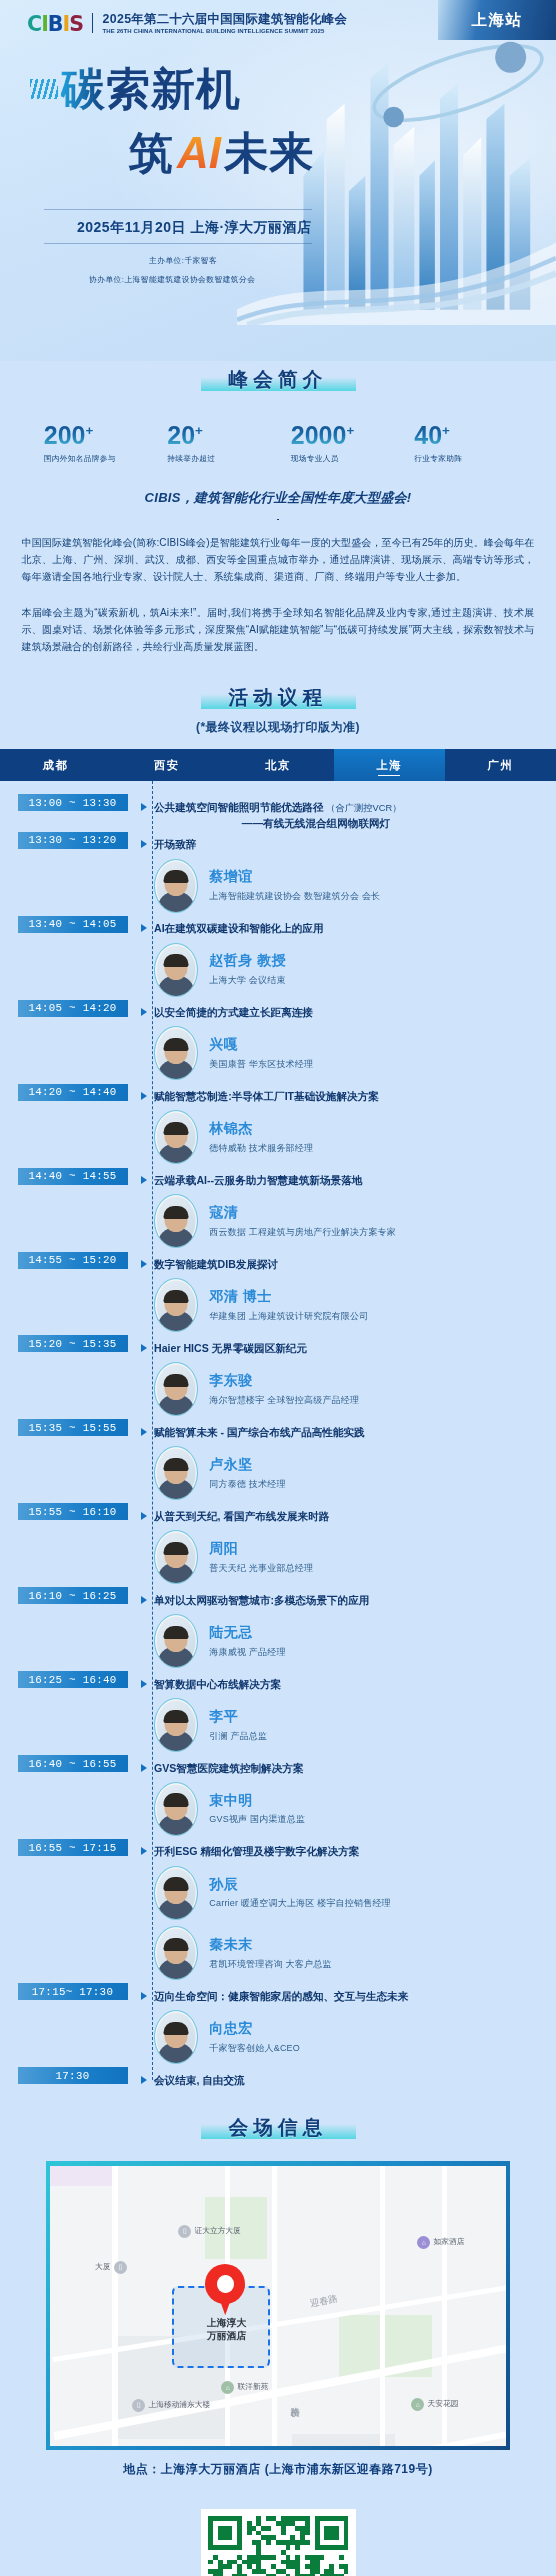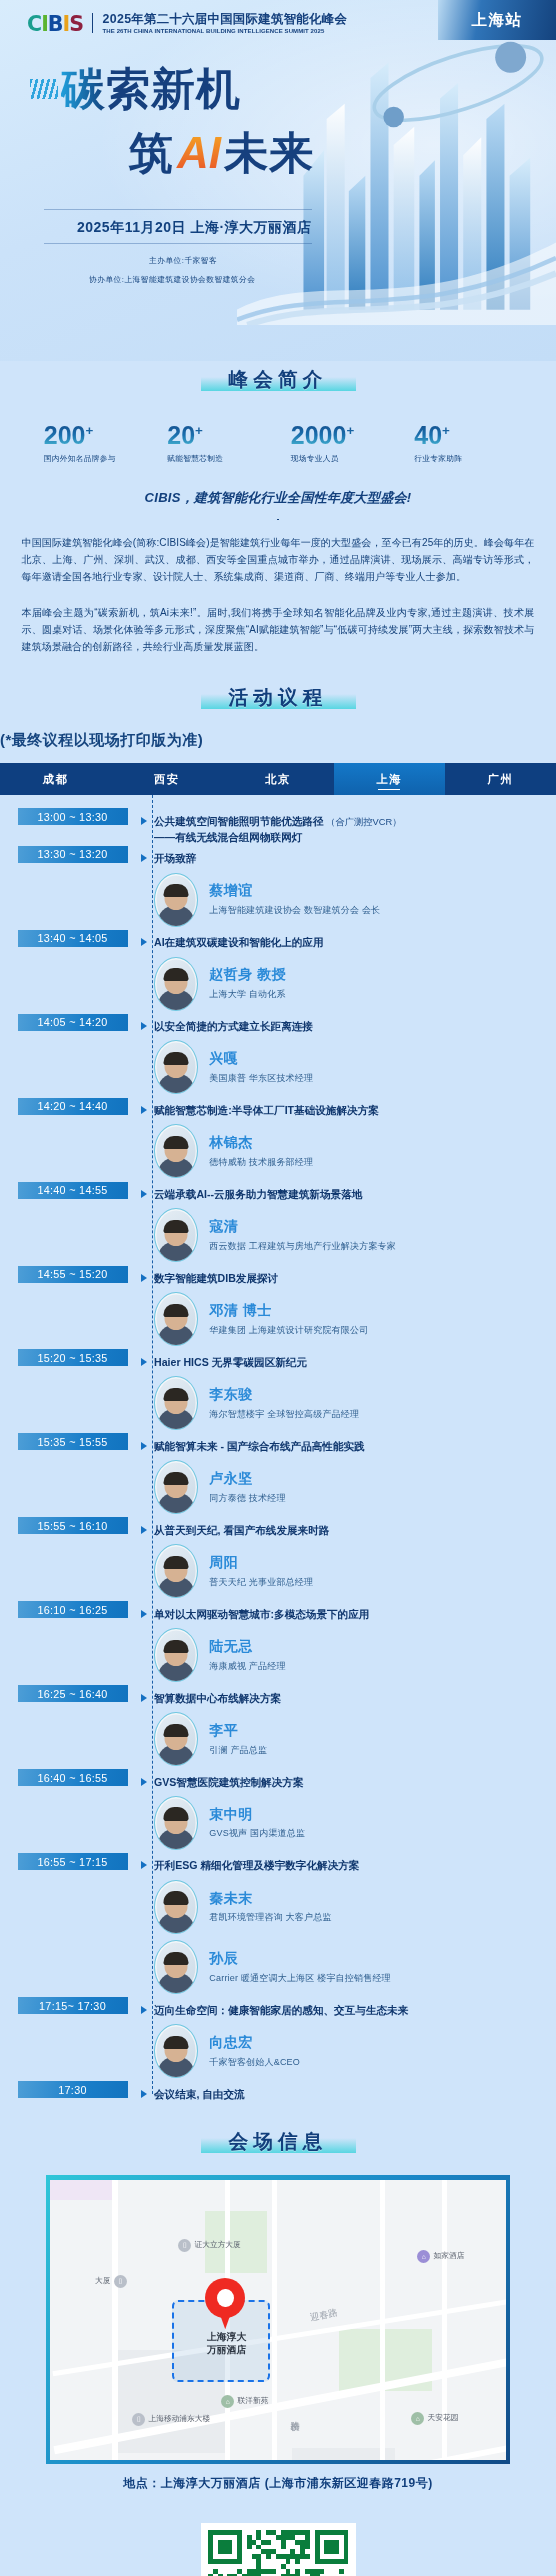--- a/index.html
+++ b/index.html
@@ -64,21 +64,21 @@
   
   .sec-title { position:relative; display:block; margin:0 auto; width:155px; text-align:center; }
   .sec-title .bar {
     position:absolute; left:0; right:0; bottom:2.1px; height:14.4px;
     background:linear-gradient(180deg,rgba(95,215,226,0) 0%,#58d6e2 100%);
   }
   .sec-title .txt {
     position:relative; font-size:19.6px; font-weight:bold; color:#123f7c; letter-spacing:5.2px;
     text-shadow:0 1px 0 rgba(255,255,255,.35);
   }
-  .sec-sub { font-size:15px; font-weight:bold; color:#16457f; margin-top:20px; letter-spacing:0.5px;}
+  .sec-sub { text-align:center; font-size:12px; font-weight:bold; color:#16457f; margin-top:8px; letter-spacing:0.5px;}
 
   
   .stats { display:flex; justify-content:space-around; padding:0 31px; margin-top:25px;}
   .stat { text-align:left; width:98px; }
   .stat-num {
     font-size:25px; font-weight:bold; line-height:26px;
     background:linear-gradient(180deg,#123f7c 0%,#1a6fae 55%,#4fc3d9 100%);
     -webkit-background-clip:text; background-clip:text; color:transparent;
   }
   .stat-num sup { font-size:13.4px; vertical-align:super; }
@@ -112,29 +112,29 @@
   .agenda { position:relative; padding:13.4px 0 5.2px 0; }
   .agenda::before{
     content:""; position:absolute; left:152px; top:0; bottom:13.4px; width:0;
     border-left:1px dashed #1b5fa8;
   }
   .row { display:flex; align-items:flex-start; min-height:18.5px; }
   .time-cell { width:128px; flex:0 0 128px; padding-left:17.5px; }
   .time-pill {
     width:110px; height:17px; display:flex; align-items:center; justify-content:center;
     background:linear-gradient(100deg,#4d9ed7 0%,#1a7ec9 60%,#1173bf 100%);
-    color:#fff; font-size:10.8px; letter-spacing:0.3px;
+    color:#fff; font-size:10.8px; letter-spacing:0.3px;font-family:Liberation Mono, monospace;
   }
   .topic-cell { flex:1; padding-left:26px; position:relative; padding-top:5.2px; }
   .tri {
     position:absolute; left:13.4px; top:8.2px; width:0; height:0;
     border-left:6.2px solid #1470c2; border-top:4.1px solid transparent; border-bottom:4.1px solid transparent;
   }
   .topic-title { font-size:10.6px; font-weight:bold; color:#10376e; line-height:15.5px; }
-  .topic-title .sub2 { display:block; text-align:left; padding-right:78px;}
+  .topic-title .sub2 { display:block; text-align:center; padding-right:78px;}
   .topic-note { font-size:9.3px; color:#1a4a86; font-weight:normal; }
 
   .spk { display:flex; align-items:center; gap:11.3px; margin:6.2px 0 3.1px 0; }
   .avatar {
     width:44px; height:54px; flex:0 0 44px; border-radius:50%/50%;
     background:linear-gradient(145deg,#e6eef5,#c9d9e6);
     border:1.5px solid #6fc7e0; box-shadow:0 0 0 1.5px rgba(255,255,255,.6) inset;
     position:relative; overflow:hidden;
   }
   .avatar .face{
@@ -286,21 +286,21 @@
       <div class="txt">峰会简介</div>
     </div>
 
     <div class="stats">
       <div class="stat">
         <div class="stat-num"><span>200</span><sup>+</sup></div>
         <div class="stat-lbl">国内外知名品牌参与</div>
       </div>
       <div class="stat">
         <div class="stat-num"><span>20</span><sup>+</sup></div>
-        <div class="stat-lbl">赋能智慧芯制造</div>
+        <div class="stat-lbl">持续举办超过</div>
       </div>
       <div class="stat">
         <div class="stat-num"><span>2000</span><sup>+</sup></div>
         <div class="stat-lbl">现场专业人员</div>
       </div>
       <div class="stat">
         <div class="stat-num"><span>40</span><sup>+</sup></div>
         <div class="stat-lbl">行业专家助阵</div>
       </div>
     </div>
@@ -374,21 +374,21 @@
             <div class="tri"></div>
             <div class="topic-title">AI在建筑双碳建设和智能化上的应用</div>
             <div class="spk">
               <div class="avatar">
                 <div class="body"></div>
                 <div class="face"></div>
                 <div class="hair"></div>
               </div>
               <div class="spk-info">
                 <div class="spk-name">赵哲身 教授</div>
-                <div class="spk-role">上海大学 自动化系</div>
+                <div class="spk-role">上海大学 会议结束</div>
               </div>
             </div>
           </div>
         </div>
         <div class="row">
           <div class="time-cell">
             <div class="time-pill">14:05 ~ 14:20</div>
           </div>
           <div class="topic-cell">
             <div class="tri"></div>
@@ -593,33 +593,33 @@
           <div class="topic-cell">
             <div class="tri"></div>
             <div class="topic-title">开利ESG 精细化管理及楼宇数字化解决方案</div>
             <div class="spk">
               <div class="avatar">
                 <div class="body"></div>
                 <div class="face"></div>
                 <div class="hair"></div>
               </div>
               <div class="spk-info">
+                <div class="spk-name">孙辰</div>
+                <div class="spk-role">Carrier 暖通空调大上海区 楼宇自控销售经理</div>
+              </div>
+            </div>
+            <div class="spk">
+              <div class="avatar">
+                <div class="body"></div>
+                <div class="face"></div>
+                <div class="hair"></div>
+              </div>
+              <div class="spk-info">
                 <div class="spk-name">秦未末</div>
                 <div class="spk-role">君凯环境管理咨询  大客户总监</div>
-              </div>
-            </div>
-            <div class="spk">
-              <div class="avatar">
-                <div class="body"></div>
-                <div class="face"></div>
-                <div class="hair"></div>
-              </div>
-              <div class="spk-info">
-                <div class="spk-name">孙辰</div>
-                <div class="spk-role">Carrier 暖通空调大上海区 楼宇自控销售经理</div>
               </div>
             </div>
           </div>
         </div>
         <div class="row">
           <div class="time-cell">
             <div class="time-pill">17:15~ 17:30</div>
           </div>
           <div class="topic-cell">
             <div class="tri"></div>

